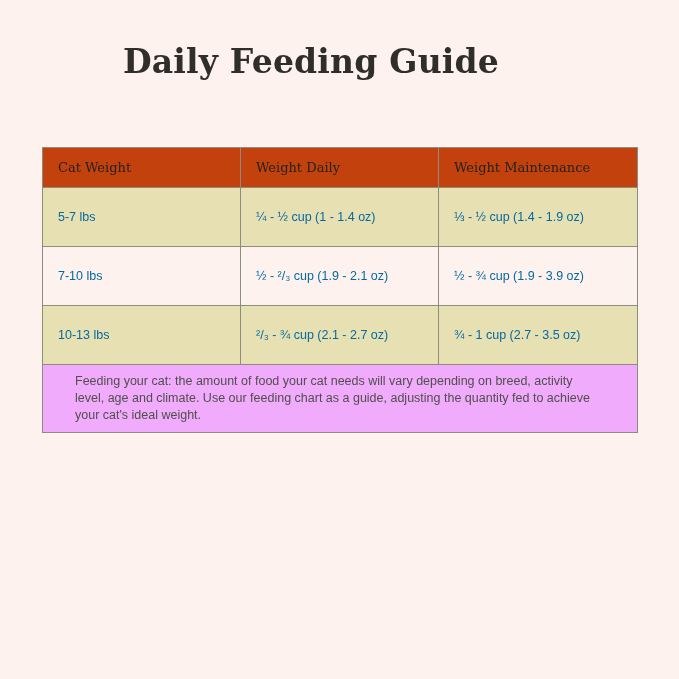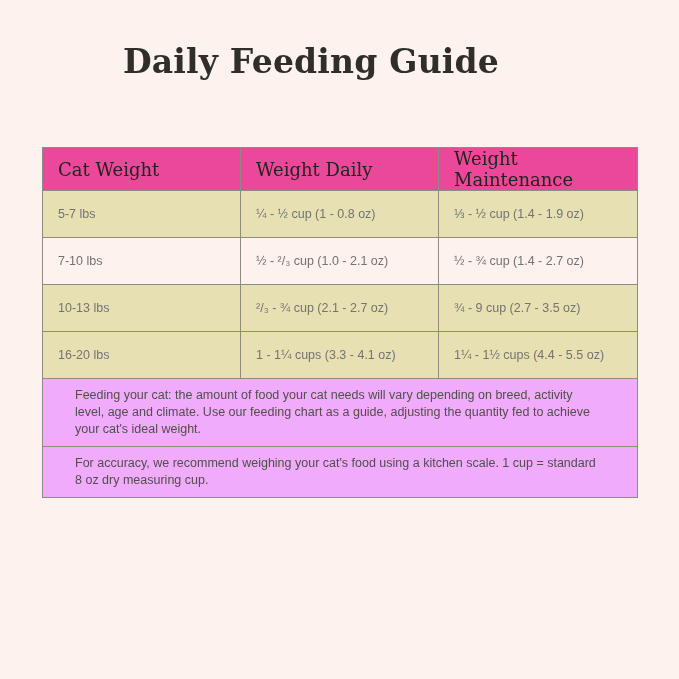--- a/index.html
+++ b/index.html
@@ -30,31 +30,31 @@
     border-collapse: collapse;
     table-layout: fixed;
   }
   .feeding-table th, .feeding-table td {
     border: 1px solid #8d8c81;
     vertical-align: middle;
     text-align: left;
   }
   .feeding-table th {
     height: 40px;
-    background: #ec4899;
+    background: #c2410c;
     font-family: "DejaVu Serif", "Liberation Serif", serif;
-    font-size: 18px;
+    font-size: 13px;
     font-weight: 400;
     color: #24231f;
     padding-left: 15px;
   }
   .feeding-table td.data-cell {
-    height: 47px;
+    height: 59px;
     font-size: 12.5px;
-    color: #737373;
+    color: #0369a1;
     padding-left: 15px;
   }
   .feeding-table tr.row-khaki td { background: #e7e0b2; }
   .feeding-table tr.row-pink td { background: #fdf2ed; }
   .feeding-table td.note-cell {
     background: #f0abfc;
     font-size: 12.5px;
     line-height: 17px;
     color: #504f4a;
     padding: 8px 32px;
@@ -76,38 +76,30 @@
   <thead>
     <tr>
       <th>Cat Weight</th>
       <th>Weight Daily</th>
       <th>Weight Maintenance</th>
     </tr>
   </thead>
   <tbody>
     <tr class="row-khaki">
       <td class="data-cell">5-7 lbs</td>
-      <td class="data-cell">¼ - ½ cup (1 - 0.8 oz)</td>
+      <td class="data-cell">¼ - ½ cup (1 - 1.4 oz)</td>
       <td class="data-cell">⅓ - ½ cup (1.4 - 1.9 oz)</td>
     </tr>
     <tr class="row-pink">
       <td class="data-cell">7-10 lbs</td>
-      <td class="data-cell">½ - ²/₃ cup (1.0 - 2.1 oz)</td>
-      <td class="data-cell">½ - ¾ cup (1.4 - 2.7 oz)</td>
+      <td class="data-cell">½ - ²/₃ cup (1.9 - 2.1 oz)</td>
+      <td class="data-cell">½ - ¾ cup (1.9 - 3.9 oz)</td>
     </tr>
     <tr class="row-khaki">
       <td class="data-cell">10-13 lbs</td>
       <td class="data-cell">²/₃ - ¾ cup (2.1 - 2.7 oz)</td>
-      <td class="data-cell">¾ - 9 cup (2.7 - 3.5 oz)</td>
-    </tr>
-    <tr class="row-khaki">
-      <td class="data-cell">16-20 lbs</td>
-      <td class="data-cell">1 - 1¼ cups (3.3 - 4.1 oz)</td>
-      <td class="data-cell">1¼ - 1½ cups (4.4 - 5.5 oz)</td>
+      <td class="data-cell">¾ - 1 cup (2.7 - 3.5 oz)</td>
     </tr>
     <tr>
       <td class="note-cell note-tall" colspan="3">Feeding your cat: the amount of food your cat needs will vary depending on breed, activity level, age and climate. Use our feeding chart as a guide, adjusting the quantity fed to achieve your cat's ideal weight.</td>
-    </tr>
-    <tr>
-      <td class="note-cell note-short" colspan="3">For accuracy, we recommend weighing your cat's food using a kitchen scale. 1 cup = standard 8 oz dry measuring cup.</td>
     </tr>
   </tbody>
 </table>
 
 </body></html>

